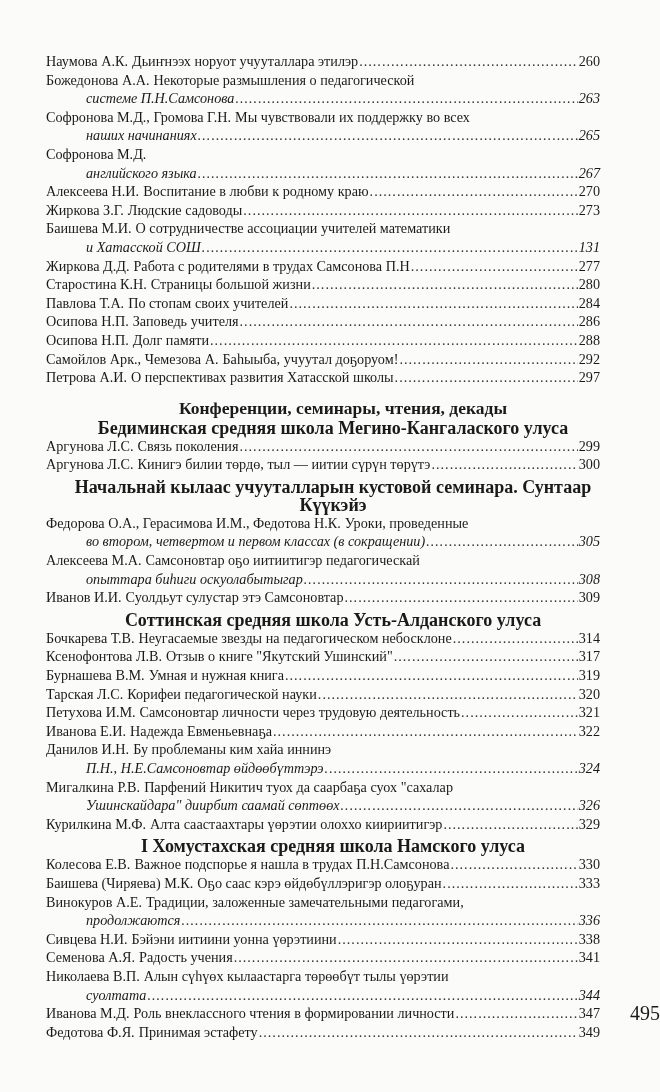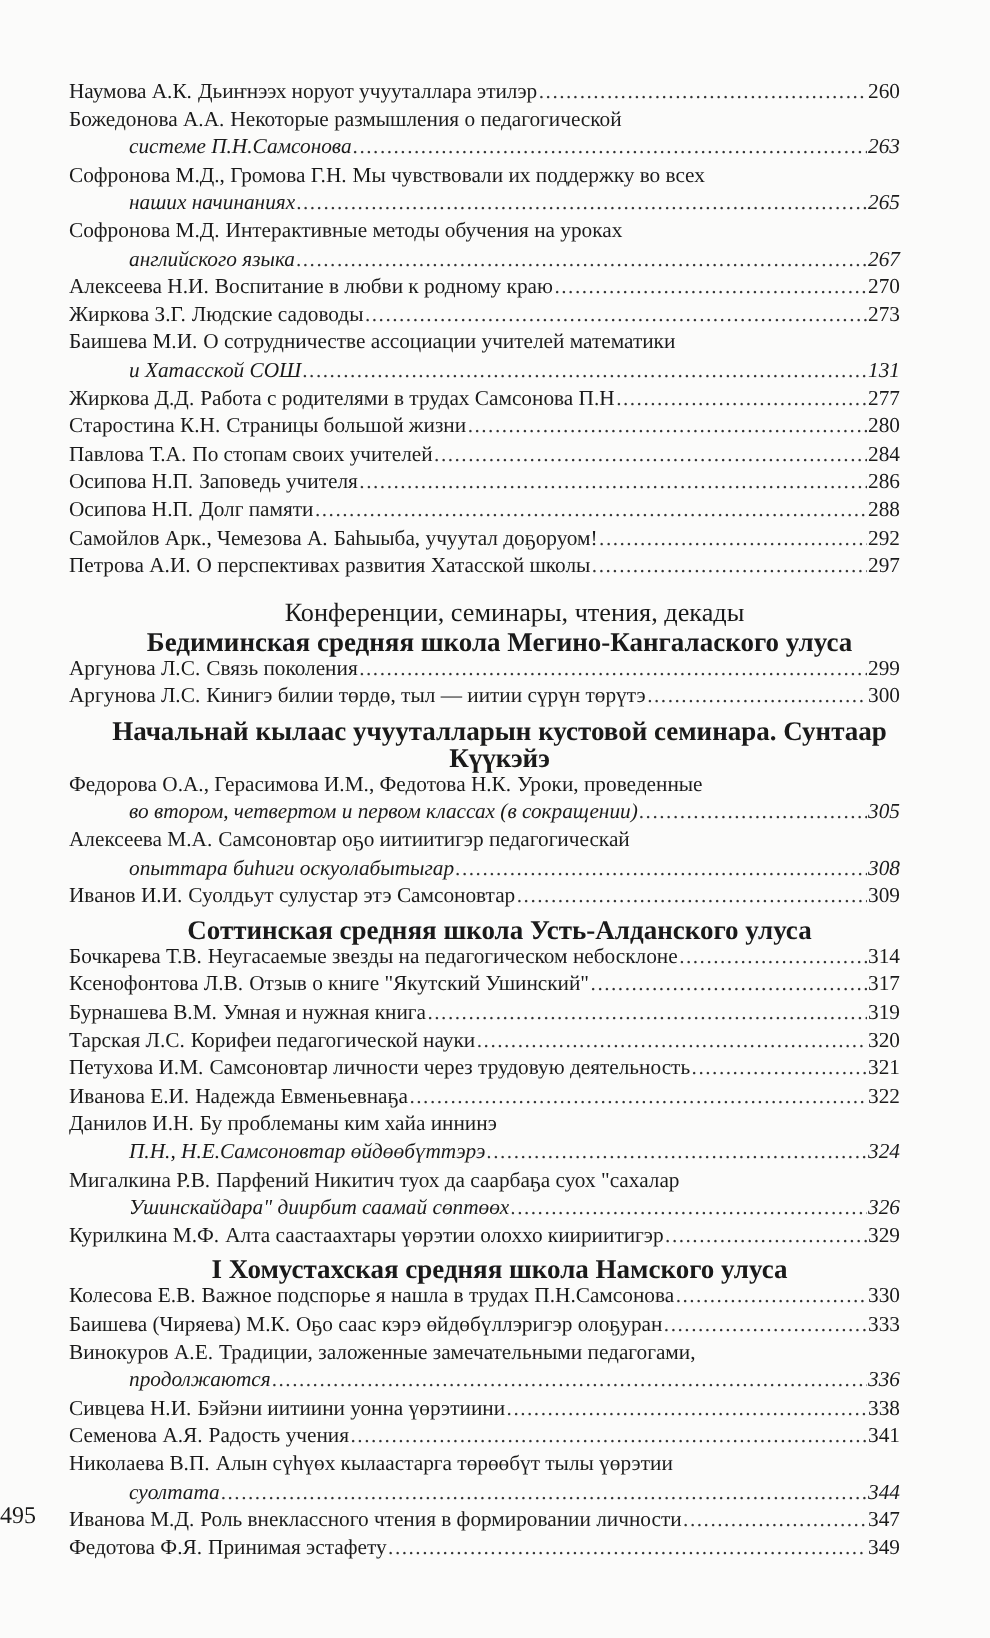--- a/index.html
+++ b/index.html
@@ -22,31 +22,31 @@
   .author { margin-right: 4px; }
   .dots {
     flex: 1 1 auto; overflow: hidden; margin: 0 1px;
     letter-spacing: 1px; color: #333;
   }
   .dots::before {
     content: "....................................................................................................................................................................................................................................................";
   }
   .pg { flex: 0 0 auto; }
   .section-title {
-    text-align: center; font-weight: normal; font-size: 17.5px;
+    text-align: center; font-weight: bold; font-size: 17.5px;
     line-height: 22px; margin-top: 10px; padding-left: 40px;
   }
   .sub-title {
     text-align: center; font-weight: bold; font-size: 18px;
     line-height: 18px; padding-left: 20px;
   }
   .sub-title.spaced { margin-top: 4px; }
   .page-number {
     position: absolute; left: 0; width: 660px; top: 1002px;
-    text-align: left; font-size: 16px;
+    text-align: right; font-size: 20px;
   }
 </style>
 </head>
 <body>
 
 <div class="page" id="toc">
     <div class="entry">
       <div class="line">
         <span class="author">Наумова А.К.</span>
         <span class="title">Дьиҥнээх норуот учууталлара этилэр</span>
@@ -72,21 +72,20 @@
       </div>
       <div class="line cont">
         <span class="title">наших начинаниях</span>
         <span class="dots"></span>
         <span class="pg">265</span>
       </div>
     </div>
     <div class="entry">
       <div class="line">
         <span class="author">Софронова М.Д.</span>
-        <span class="title">Интерактивные методы обучения на уроках</span>
       </div>
       <div class="line cont">
         <span class="title">английского языка</span>
         <span class="dots"></span>
         <span class="pg">267</span>
       </div>
     </div>
     <div class="entry">
       <div class="line">
         <span class="author">Алексеева Н.И.</span>

